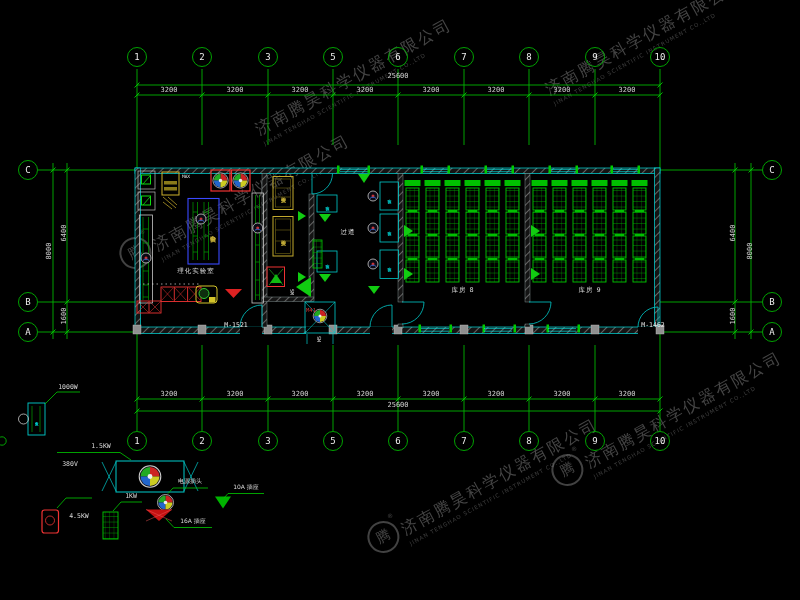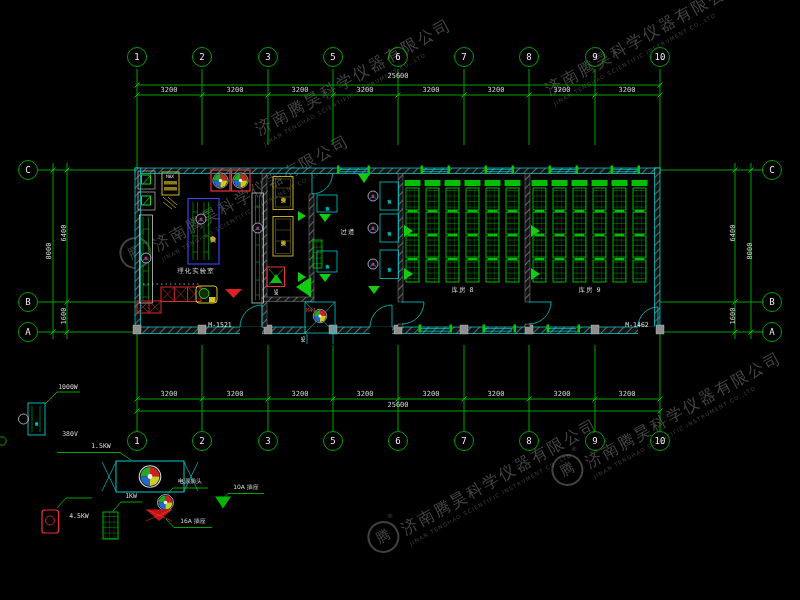--- a/index.html
+++ b/index.html
@@ -6,21 +6,21 @@
   #canvas{position:relative;width:800px;height:600px;background:#000;overflow:hidden;
           font-family:"DejaVu Sans",sans-serif;}
   #canvas svg{position:absolute;left:0;top:0;z-index:1;}
   #labels{position:absolute;left:0;top:0;width:800px;height:600px;z-index:2;pointer-events:none;}
   .t{position:absolute;color:#d8d8d8;white-space:nowrap;transform:translate(-50%,-50%);line-height:1;}
   .dim{font:7px "DejaVu Sans Mono",monospace;color:#d0d0d0;}
   .axis{font:9px "DejaVu Sans Mono",monospace;color:#eeeeee;}
   .r90{transform:translate(-50%,-50%) rotate(-90deg);}
   .v{writing-mode:vertical-rl;text-orientation:upright;}
   .room{font-size:6.5px;color:#dddddd;letter-spacing:1px;}
-  .mark{font:6.5px "DejaVu Sans Mono",monospace;color:#e8e8e8;}
+  .mark{font:6.5px "DejaVu Sans Mono",monospace;color:#e8e8e8;margin-left:16px;}
   .tag-red{font:5.5px "DejaVu Sans Mono",monospace;color:#cc3333;}
   .tiny{font-size:4px;color:#00cccc;}
   .benchtxt{font-size:5.5px;color:#c9b23a;letter-spacing:0;}
   .leg{font:6.5px "DejaVu Sans Mono",monospace;color:#d8d8d8;}
   .legcn{font-size:6px;color:#d8d8d8;}
   
   .wm{position:absolute;z-index:0;transform:rotate(-29deg);transform-origin:left top;
       color:rgba(165,165,165,0.42);pointer-events:none;}
   .wm-cn{font-size:16px;letter-spacing:2.5px;white-space:nowrap;}
   .wm-en{font-size:5.5px;letter-spacing:1.1px;white-space:nowrap;margin-top:1px;color:rgba(160,160,160,0.38);}
@@ -530,21 +530,21 @@
     <span class="t v benchtxt" style="left:283px;top:193px;font-size:5px">中央实验台</span>
     <span class="t v benchtxt" style="left:283px;top:236px;font-size:5px">中央实验台</span>
     <span class="t v tiny" style="left:327px;top:203px">实验台</span>
     <span class="t v tiny" style="left:327px;top:261px">实验台</span>
     <span class="t v tiny" style="left:389px;top:196px">实验台</span>
     <span class="t v tiny" style="left:389px;top:228px">实验台</span>
     <span class="t v tiny" style="left:389px;top:264px">实验台</span>
     <span class="t v tiny" style="left:36px;top:419px;font-size:3.5px">中央实验台</span>
 
     <span class="t leg" style="left:68px;top:387px">1000W</span>
-    <span class="t leg" style="left:70px;top:434px">380V</span>
+    <span class="t leg" style="left:70px;top:464px">380V</span>
     <span class="t leg" style="left:101px;top:446px">1.5KW</span>
     <span class="t leg" style="left:79px;top:516px">4.5KW</span>
     <span class="t leg" style="left:131px;top:496px">1KW</span>
     <span class="t legcn" style="left:190px;top:481px">电源插头</span>
     <span class="t legcn" style="left:193px;top:521px">16A 插座</span>
     <span class="t legcn" style="left:246px;top:487px">10A 插座</span>
   </div>
 </div>
 
 </body></html>

